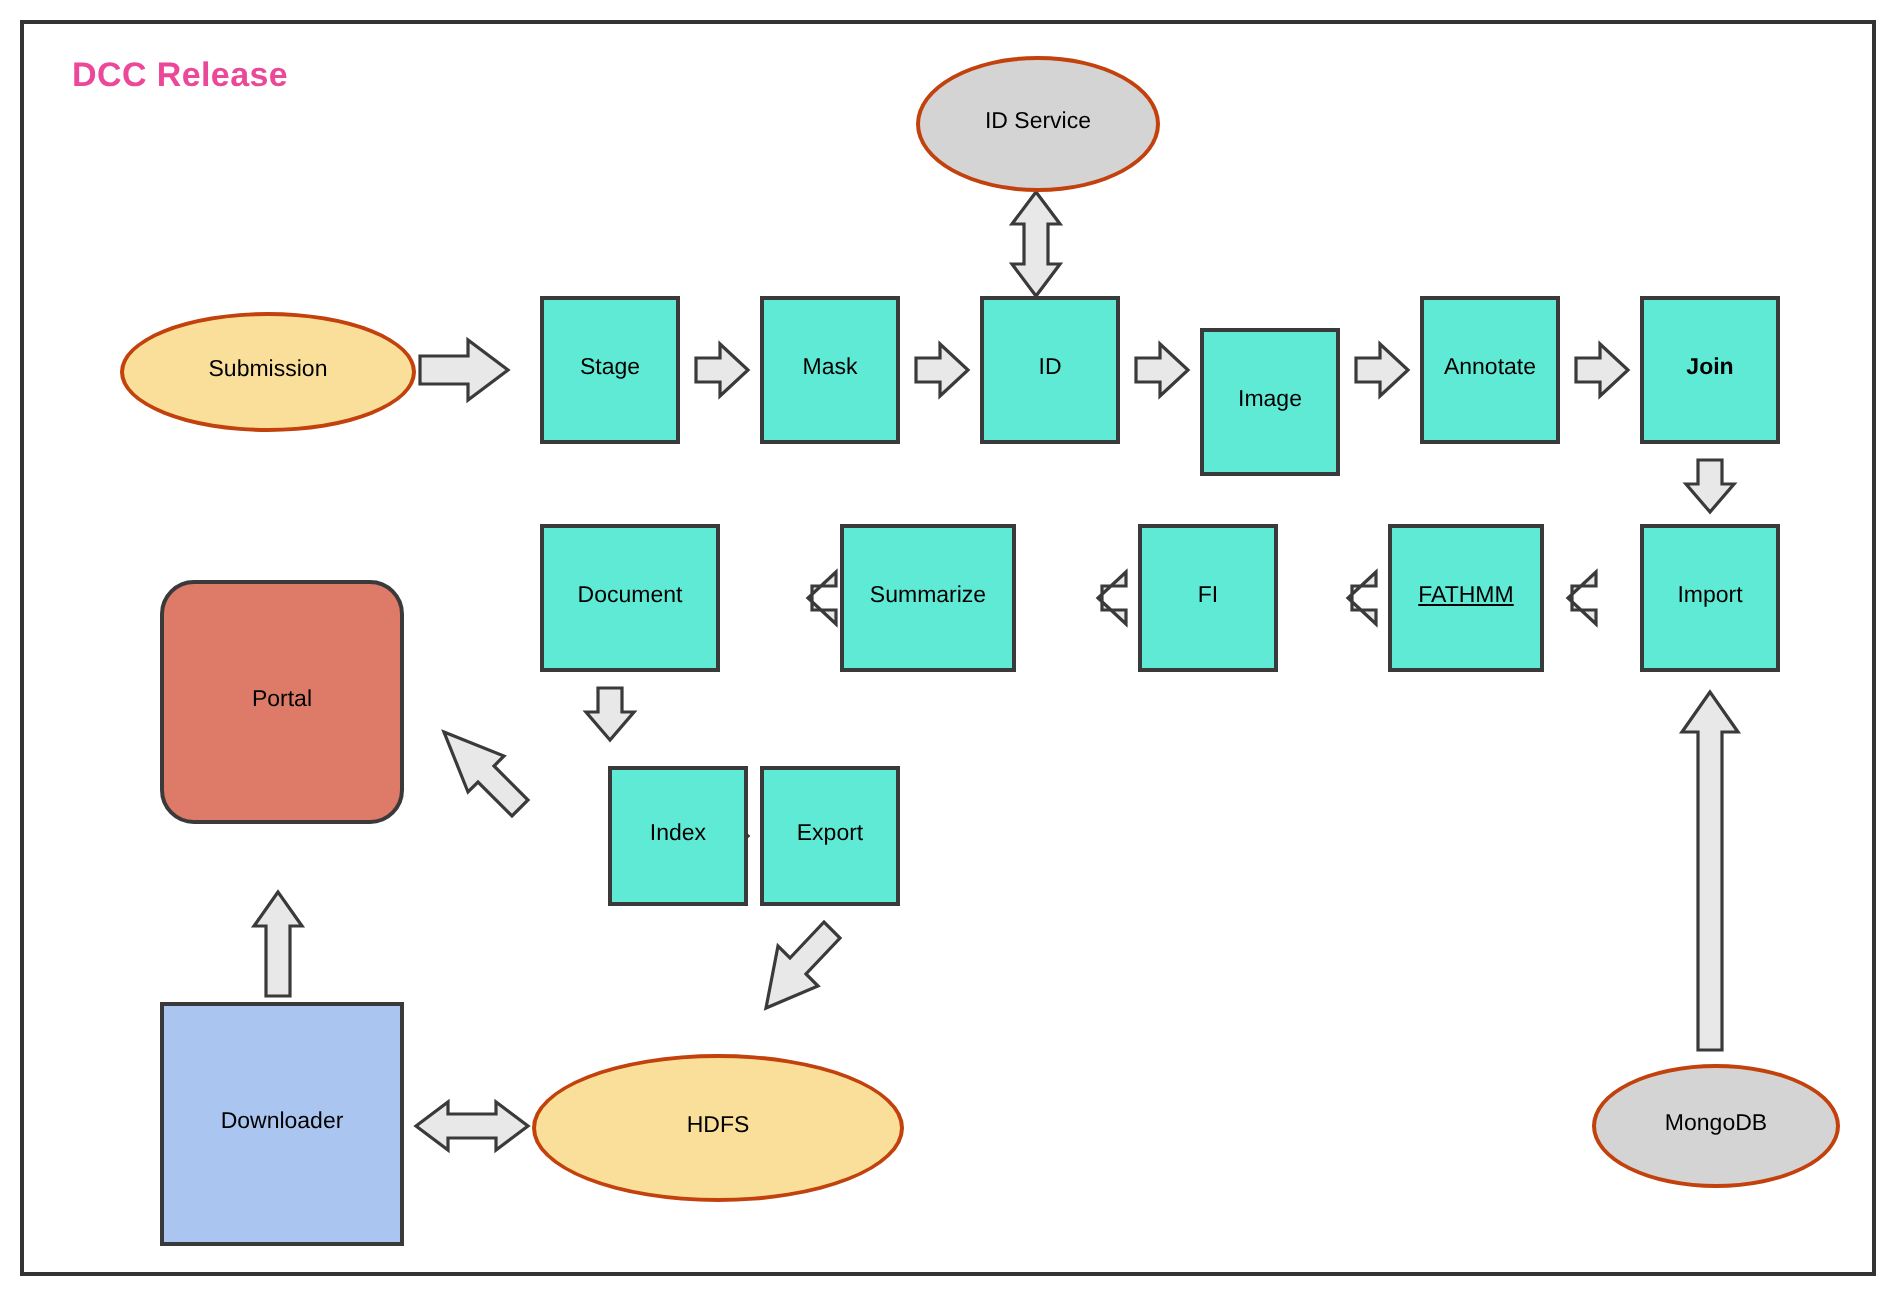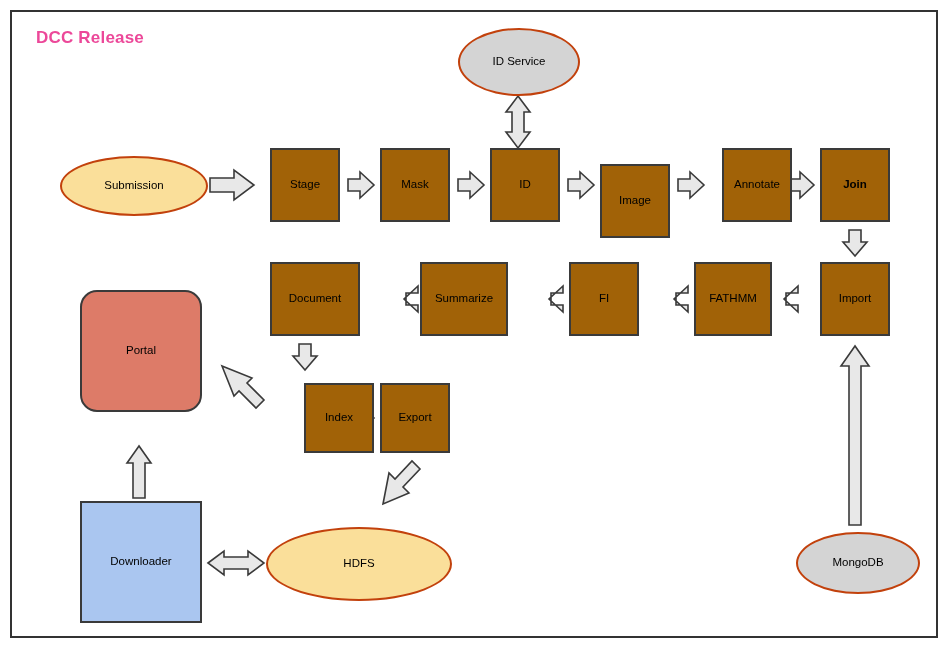--- a/index.html
+++ b/index.html
@@ -44,21 +44,21 @@
     align-items: center;
     justify-content: center;
     font-size: 11.5px;
     color: #000000;
     text-align: center;
     line-height: 1.2;
   }
   .box {
     border: 2px solid #3a3a3a;
   }
-  .box.green  { background: #a16207; }
+  .box.green  { background: #5eead4; }
   .box.red    { background: #dd7b68; border-radius: 17px; }
   .box.blue   { background: #aac6f0; }
   .ellipse {
     border: 2px solid #c2410c;
     border-radius: 50%;
   }
   .ellipse.gray   { background: #d4d4d4; }
   .ellipse.yellow { background: #fadf9a; }
 
   
@@ -132,27 +132,27 @@
   <div class="node ellipse yellow" style="left:60px; top:156px; width:148px; height:60px;">Submission</div>
 
   <div class="node box green" style="left:270px; top:148px; width:70px; height:74px;">Stage</div>
 
   <div class="node box green" style="left:380px; top:148px; width:70px; height:74px;">Mask</div>
 
   <div class="node box green" style="left:490px; top:148px; width:70px; height:74px;">ID</div>
 
   <div class="node box green" style="left:600px; top:148px; width:70px; height:74px;margin-top:16px;">Image</div>
 
-  <div class="node box green" style="left:710px; top:148px; width:70px; height:74px;margin-left:12px;">Annotate</div>
+  <div class="node box green" style="left:710px; top:148px; width:70px; height:74px;">Annotate</div>
 
   <div class="node box green" style="left:820px; top:148px; width:70px; height:74px;font-weight:bold;">Join</div>
 
   <div class="node box green" style="left:820px; top:262px; width:70px; height:74px;">Import</div>
 
-  <div class="node box green" style="left:694px; top:262px; width:78px; height:74px;">FATHMM</div>
+  <div class="node box green" style="left:694px; top:262px; width:78px; height:74px;text-decoration:underline;">FATHMM</div>
 
   <div class="node box green" style="left:569px; top:262px; width:70px; height:74px;">FI</div>
 
   <div class="node box green" style="left:420px; top:262px; width:88px; height:74px;">Summarize</div>
 
   <div class="node box green" style="left:270px; top:262px; width:90px; height:74px;">Document</div>
 
   <div class="node box green" style="left:270px; top:383px; width:70px; height:70px;margin-left:34px;">Index</div>
 
   <div class="node box green" style="left:380px; top:383px; width:70px; height:70px;">Export</div>

